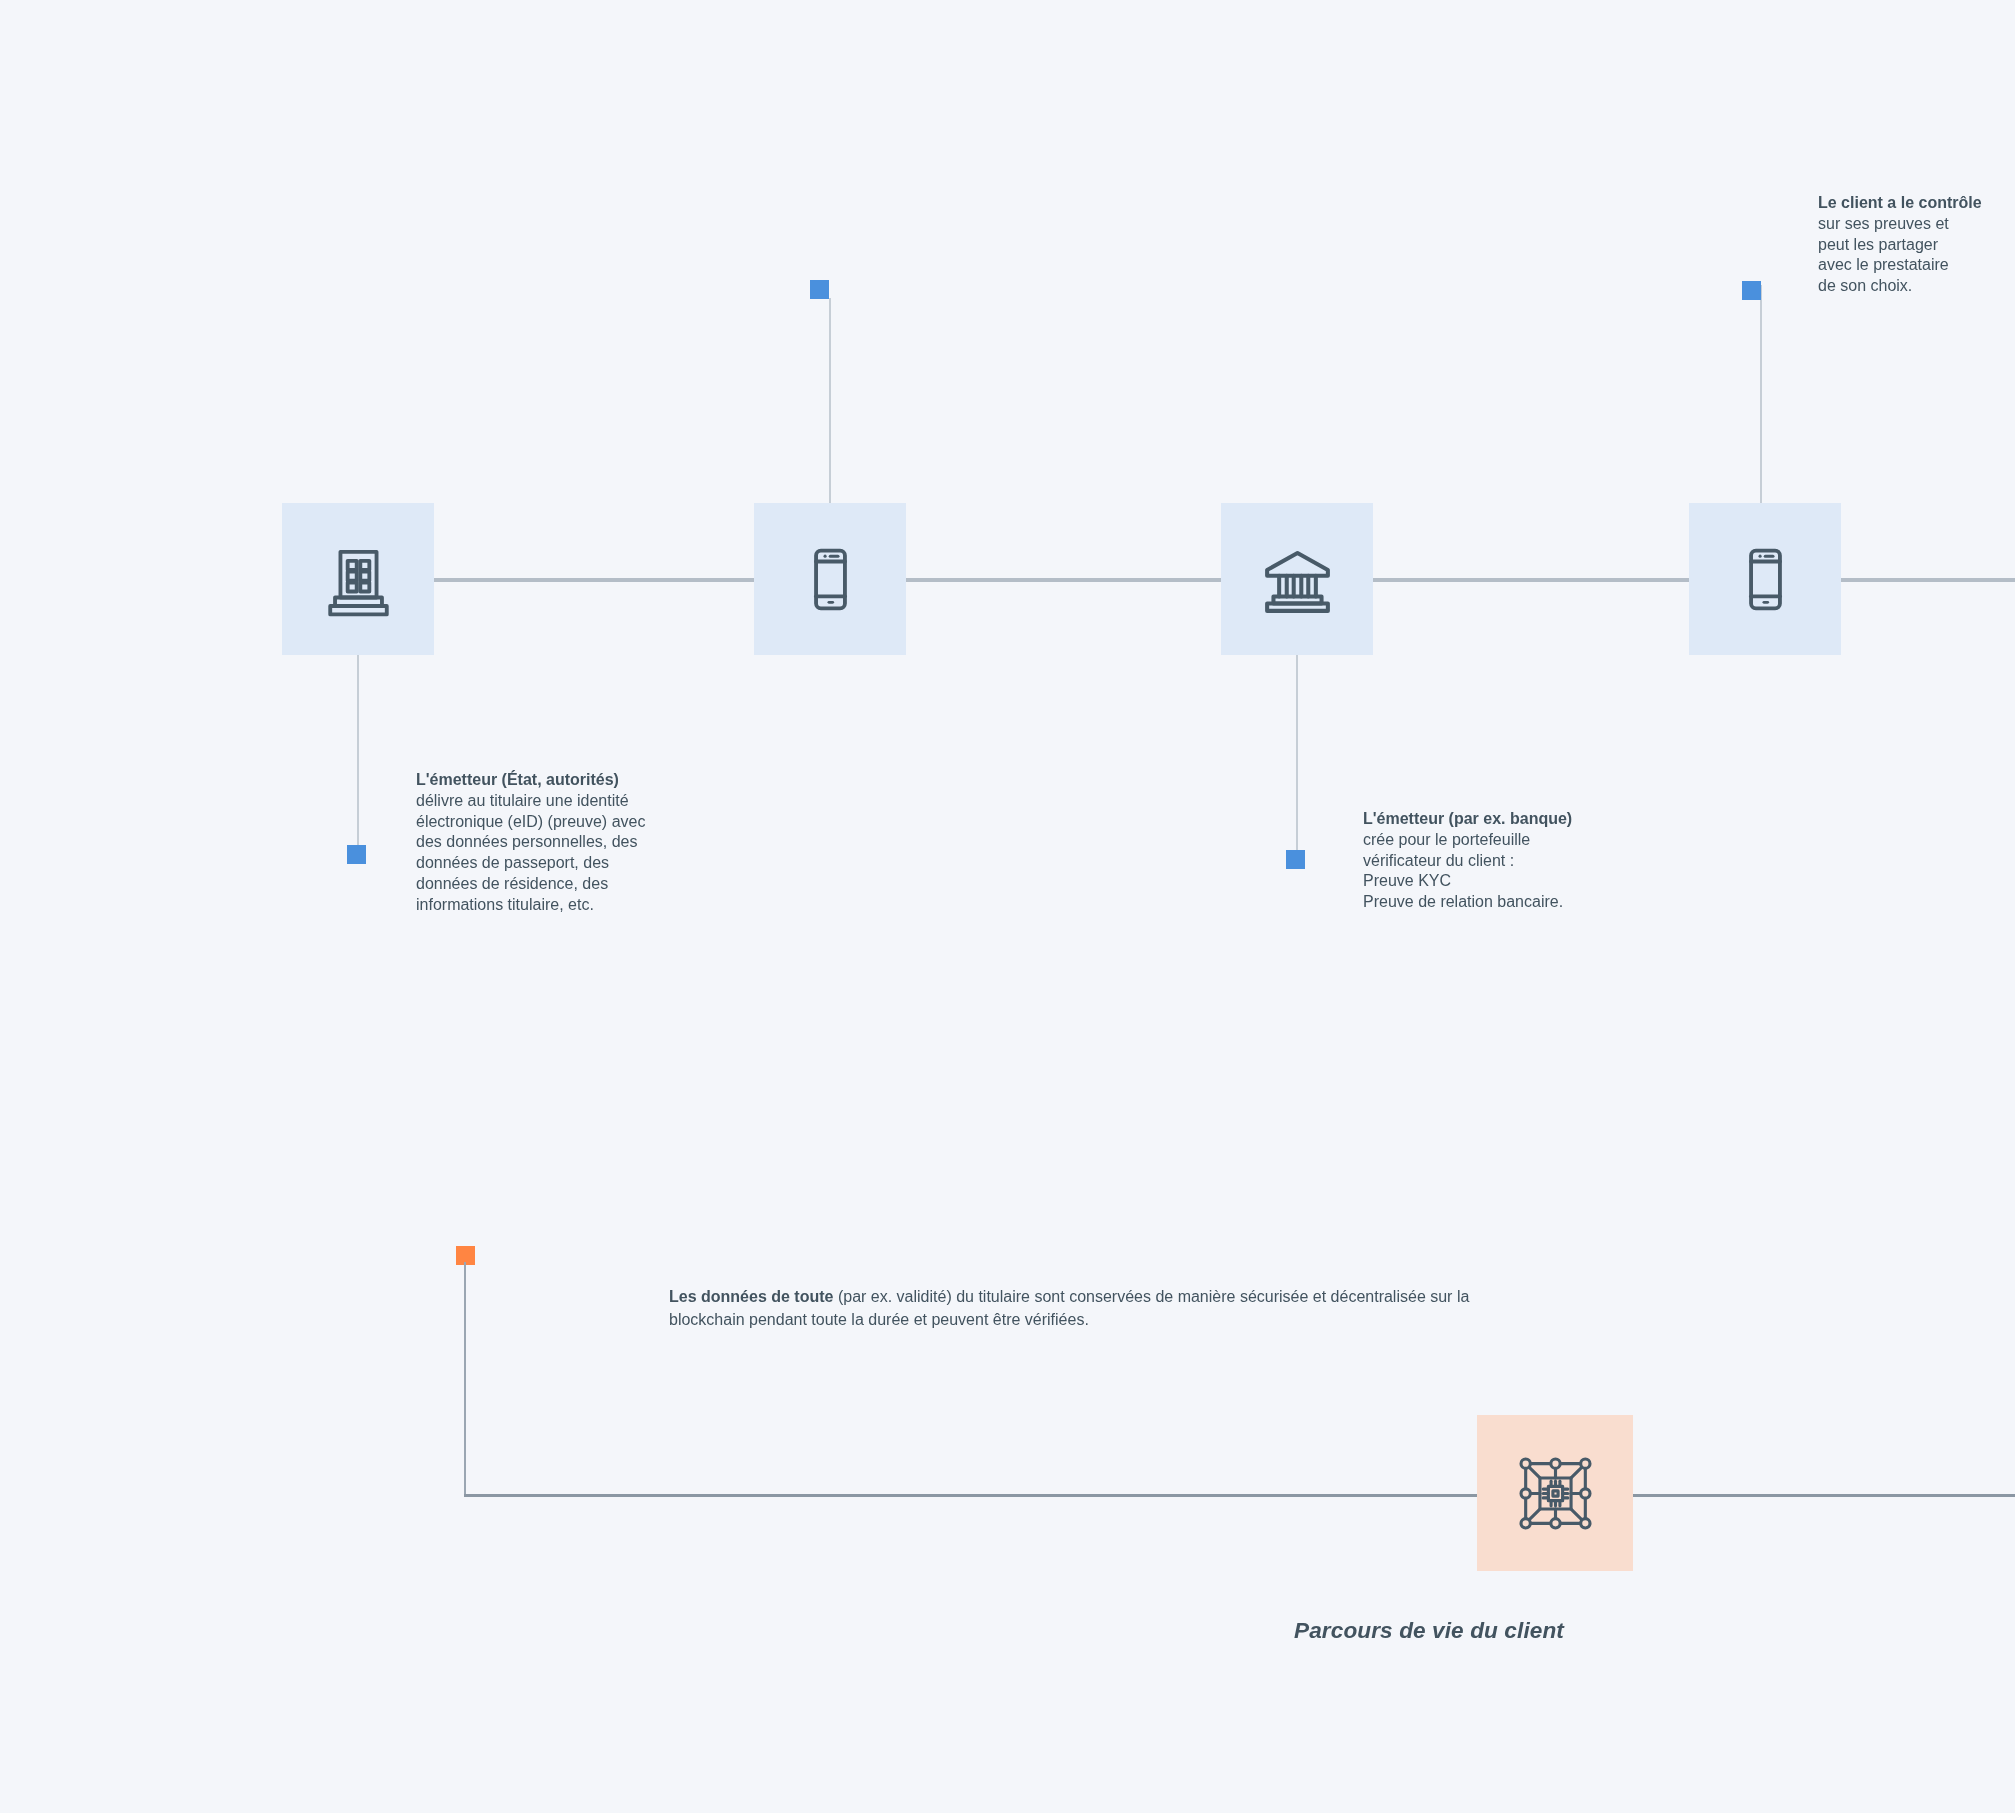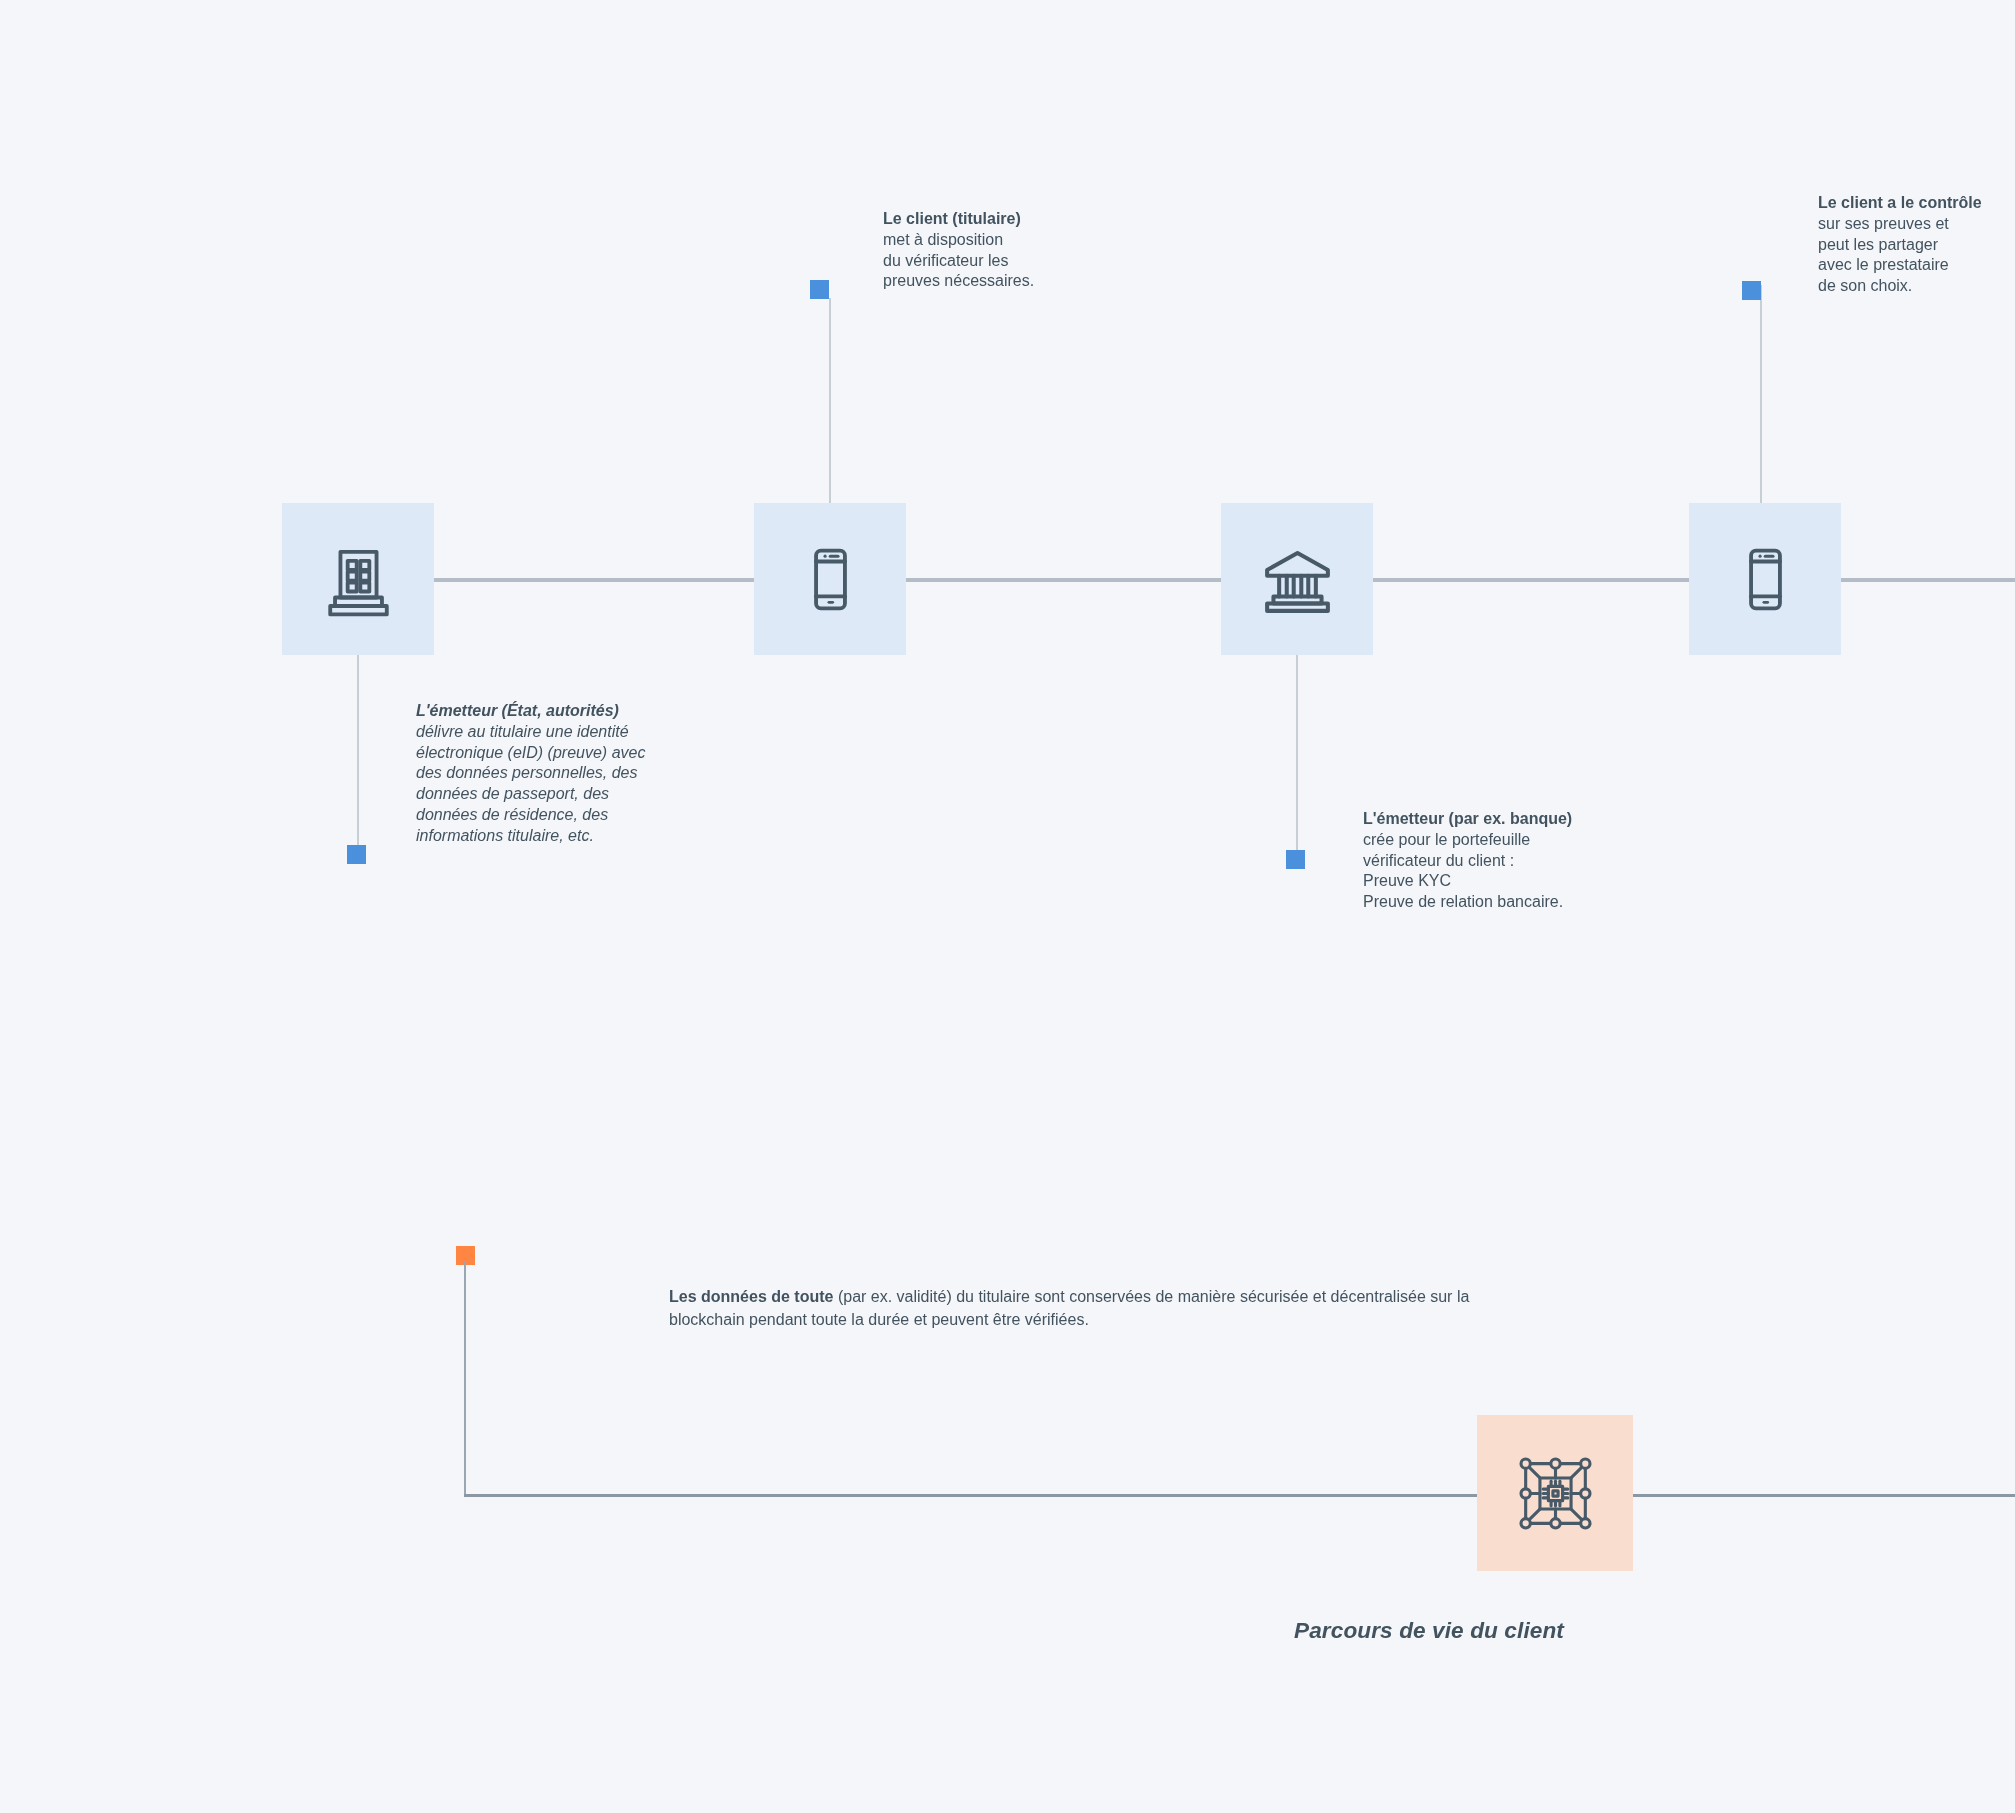--- a/index.html
+++ b/index.html
@@ -162,36 +162,30 @@
         <line x1="22.5" y1="28.6" x2="26.5" y2="28.6"></line>
         <line x1="22.5" y1="32" x2="26.5" y2="32"></line>
         <line x1="22.5" y1="35.4" x2="26.5" y2="35.4"></line>
         <line x1="37.5" y1="28.6" x2="41.5" y2="28.6"></line>
         <line x1="37.5" y1="32" x2="41.5" y2="32"></line>
         <line x1="37.5" y1="35.4" x2="41.5" y2="35.4"></line>
       </svg>
     </span>
   </div>
 
-  <div class="txt t-note" style="left:883px;top:209px;width:363px;">
-    <div class="hd">Le client (titulaire)</div>
-    <div>met à disposition</div>
-    <div>du vérificateur les</div>
-    <div>preuves nécessaires.</div>
-  </div>
 
   <div class="txt t-note" style="left:1818px;top:193px;width:363px;">
     <div class="hd">Le client a le contrôle</div>
     <div>sur ses preuves et</div>
     <div>peut les partager</div>
     <div>avec le prestataire</div>
     <div>de son choix.</div>
   </div>
 
-  <div class="txt t-note" style="left:416px;top:701px;width:544px;font-style:italic;">
+  <div class="txt t-note" style="left:416px;top:770px;width:544px;">
     <div class="hd">L'émetteur (État, autorités)</div>
     <div>délivre au titulaire une identité</div>
     <div>électronique (eID) (preuve) avec</div>
     <div>des données personnelles, des</div>
     <div>données de passeport, des</div>
     <div>données de résidence, des</div>
     <div>informations titulaire, etc.</div>
   </div>
 
   <div class="txt t-note" style="left:1363px;top:785px;width:504px;margin-top:24px;">

